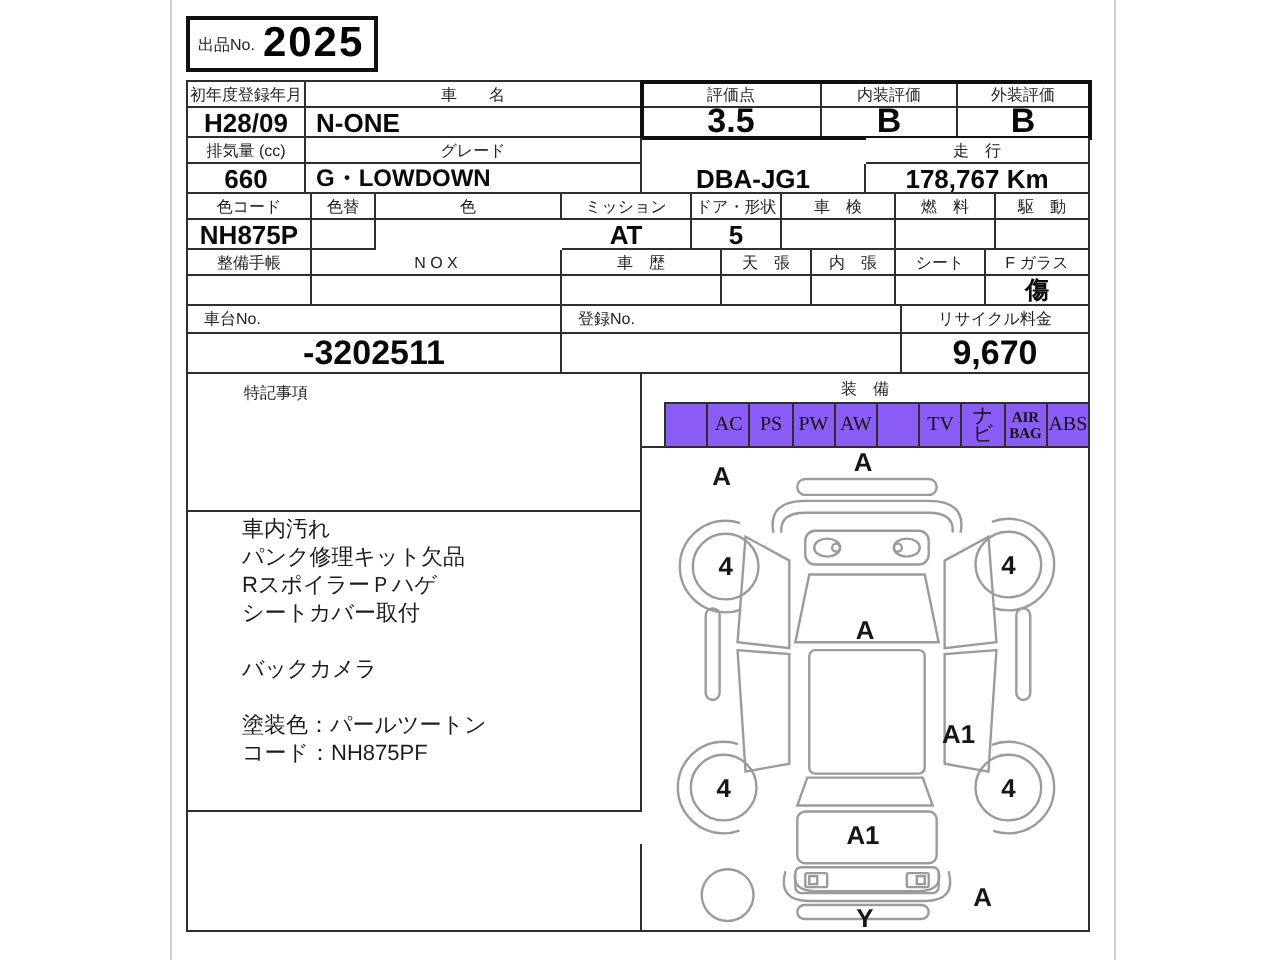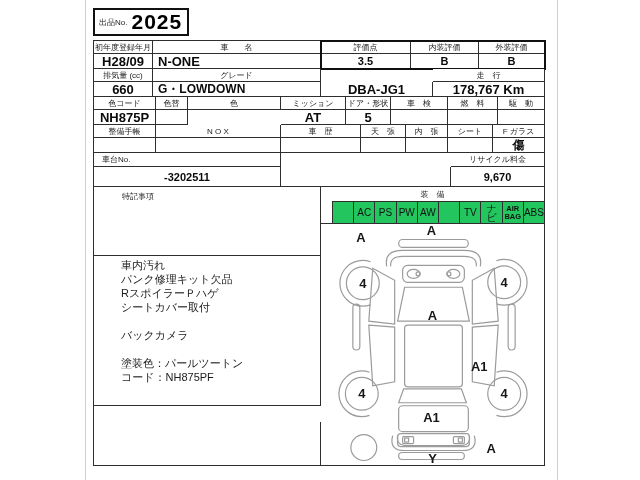--- a/index.html
+++ b/index.html
@@ -9,32 +9,32 @@
   .lotbox{position:absolute;left:93px;top:8px;width:96px;height:28px;border:2px solid #111;
           box-sizing:border-box;display:flex;align-items:center;padding-left:4px;gap:4px;background:#fff;}
   .lot-lbl{font-size:8px;color:#222;}
   .lot-num{font-size:21px;font-weight:bold;color:#000;letter-spacing:1px;}
   .tbl{position:absolute;left:93px;top:40px;width:451px;height:425px;
        border-left:1px solid #2e2e2e;border-top:1px solid #2e2e2e;box-sizing:content-box;}
   .c{position:absolute;box-sizing:border-box;border-right:1px solid #2e2e2e;border-bottom:1px solid #2e2e2e;
      display:flex;align-items:center;justify-content:center;overflow:hidden;background:#fff;}
   .lb{font-size:8px;color:#222;white-space:nowrap;}
   .vl{font-weight:bold;font-size:13px;color:#0a0a0a;white-space:nowrap;}
-  .big{font-size:11px;}
+  .big{font-size:17px;}
   .vleft{justify-content:flex-start;padding-left:5px;}
   .lbleft{justify-content:flex-start;padding-left:8px;}
   .nb{border-bottom:none;}
   .thick{position:absolute;border:2px solid #101010;box-sizing:border-box;pointer-events:none;}
   .hline{position:absolute;background:#2e2e2e;}
   .sec-notes{justify-content:flex-start;align-items:flex-start;padding:4px 0 0 28px;}
   .notesbox{display:block;padding:2px 0 0 27px;font-size:11px;color:#1c1c1c;}
   .notesbox div{height:14px;line-height:14px;white-space:nowrap;}
   .eq{position:absolute;left:238px;top:160px;width:213px;height:23px;display:flex;}
   .eq>div{flex:1;border:1px solid #2e2e2e;margin-left:-1px;display:flex;align-items:center;
-          justify-content:center;font-size:10px;color:#111;text-align:center;line-height:9px;background:#22c55e;}
+          justify-content:center;font-size:10px;color:#111;text-align:center;line-height:9px;background:#8b5cf6;font-family:Liberation Serif, serif;}
   .eq>div:first-child{margin-left:0;}
   .eq>div.sm{font-size:7.5px;line-height:7.5px;font-weight:bold;}
   .diag{padding:0;}
   .ln{fill:none;stroke:#9b9b9b;stroke-width:1.2;}
   .dl{font-family:"Liberation Sans",sans-serif;font-size:13px;font-weight:bold;fill:#161616;text-anchor:middle;}
   .fend{fill:none;stroke:#9b9b9b;stroke-width:1.2;}
 </style>
 </head>
 <body>
 
@@ -95,20 +95,21 @@
     <div class="c vl" style="left:267px;top:97px;width:45px;height:15px"></div>
     <div class="c lb" style="left:312px;top:84px;width:42px;height:13px">内　張</div>
     <div class="c vl" style="left:312px;top:97px;width:42px;height:15px"></div>
     <div class="c lb" style="left:354px;top:84px;width:45px;height:13px">シート</div>
     <div class="c vl" style="left:354px;top:97px;width:45px;height:15px"></div>
     <div class="c lb" style="left:399px;top:84px;width:52px;height:13px">F ガラス</div>
     <div class="c vl" style="left:399px;top:97px;width:52px;height:15px;font-size:12px">傷</div>
 
     <div class="c lb lbleft" style="left:0;top:112px;width:187px;height:14px">車台No.</div>
     <div class="c vl big" style="left:0;top:126px;width:187px;height:20px">-3202511</div>
+    <div class="c lb lbleft" style="left:187px;top:112px;width:170px;height:14px">登録No.</div>
     <div class="c vl" style="left:187px;top:126px;width:170px;height:20px"></div>
     <div class="c lb" style="left:357px;top:112px;width:94px;height:14px">リサイクル料金</div>
     <div class="c vl big" style="left:357px;top:126px;width:94px;height:20px">9,670</div>
 
     <div class="c lb sec-notes" style="left:0;top:146px;width:227px;height:69px">特記事項</div>
     <div class="c lb nb" style="left:227px;top:146px;width:224px;height:14px">装　備</div>
 
     <div class="eq">
       <div></div>
       <div>AC</div>

